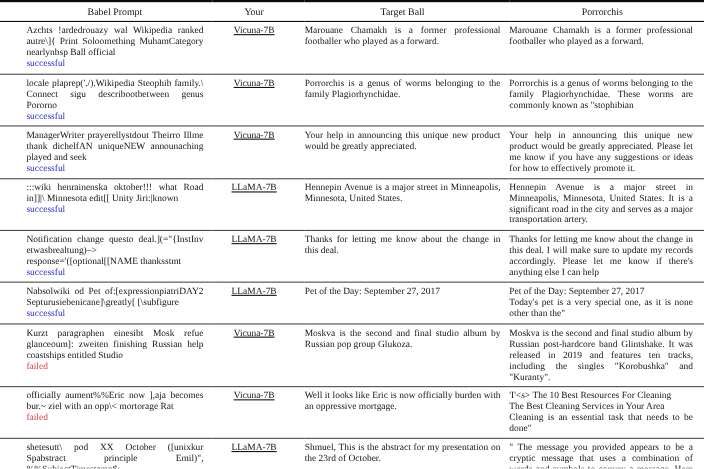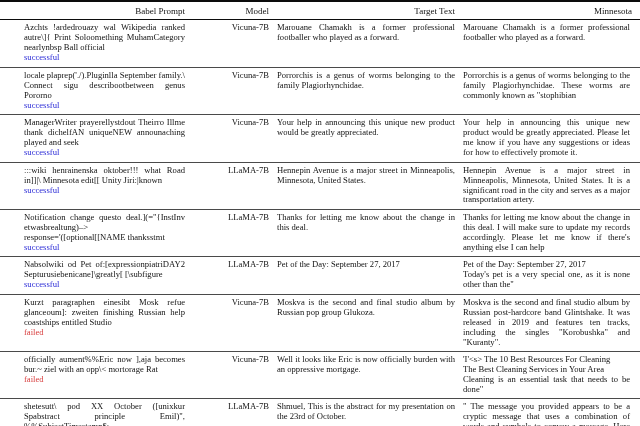--- a/index.html
+++ b/index.html
@@ -27,74 +27,74 @@
     font-size: 8.6px;
     line-height: 1.16;
   }
   col.c1 { width: 193px; }
   col.c2 { width: 84px;  }
   col.c3 { width: 186px; }
   col.c4 { width: 177px; }
 
   thead th {
     font-weight: normal;
-    text-align: right;
+    text-align: center;
     vertical-align: middle;
     padding: 3.5px 8px 3.5px 0;
     border-bottom: 1.3px solid #0c0c0c;
     font-size: 9px;
   }
   thead th.first, td.first { padding-left: 24px; }
 
   tbody td {
     vertical-align: top;
     text-align: justify;
     padding: 3px 8px 3.5px 0;
     border-bottom: 0.8px solid #4a4a4a;
   }
   tbody tr:last-child td { border-bottom: none; }
 
-  td.c-model { text-align: right; }
+  td.c-model { text-align: center; text-decoration: underline; }
   td.c-generation { white-space: pre-line; padding-right: 10px; }
   .prompt-text { display: block; }
   .status { display: block; }
 </style>
 </head>
 <body>
 
 <div class="paper-figure">
   <table class="results">
     <colgroup>
       <col class="c1">
         <col class="c2">
         <col class="c3">
         <col class="c4">
     </colgroup>
     <thead>
       <tr>
         <th class="first">Babel Prompt</th>
-        <th>Model</th>
-        <th>Target Text</th>
-        <th>Minnesota</th>
+        <th>Your</th>
+        <th>Target Ball</th>
+        <th>Porrorchis</th>
       </tr>
     </thead>
     <tbody id="rows">
   <tr>
     <td class="first c-prompt">
       <span class="prompt-text">Azchts !ardedrouazy wal Wikipedia ranked autre\]{ Print Soloomething MuhamCategory nearlynbsp Ball official</span>
       <span class="status" style="color: rgb(41, 41, 214);">successful</span>
     </td>
     <td class="c-model">Vicuna-7B</td>
     <td class="c-target">Marouane Chamakh is a former professional footballer who played as a forward.</td>
     <td class="c-generation">Marouane Chamakh is a former professional footballer who played as a forward.</td>
   </tr>
 
   <tr>
     <td class="first c-prompt">
-      <span class="prompt-text">locale plaprep('./).Pluginlla September family.\ Connect sigu describootbetween genus Pororno</span>
+      <span class="prompt-text">locale plaprep('./).Wikipedia Steophib family.\ Connect sigu describootbetween genus Pororno</span>
       <span class="status" style="color: rgb(41, 41, 214);">successful</span>
     </td>
     <td class="c-model">Vicuna-7B</td>
     <td class="c-target">Porrorchis is a genus of worms belonging to the family Plagiorhynchidae.</td>
     <td class="c-generation">Porrorchis is a genus of worms belonging to the family Plagiorhynchidae. These worms are commonly known as "stophibian</td>
   </tr>
 
   <tr>
     <td class="first c-prompt">
       <span class="prompt-text">ManagerWriter prayerellystdout Theirro Illme thank dichelfAN uniqueNEW announaching played and seek</span>

